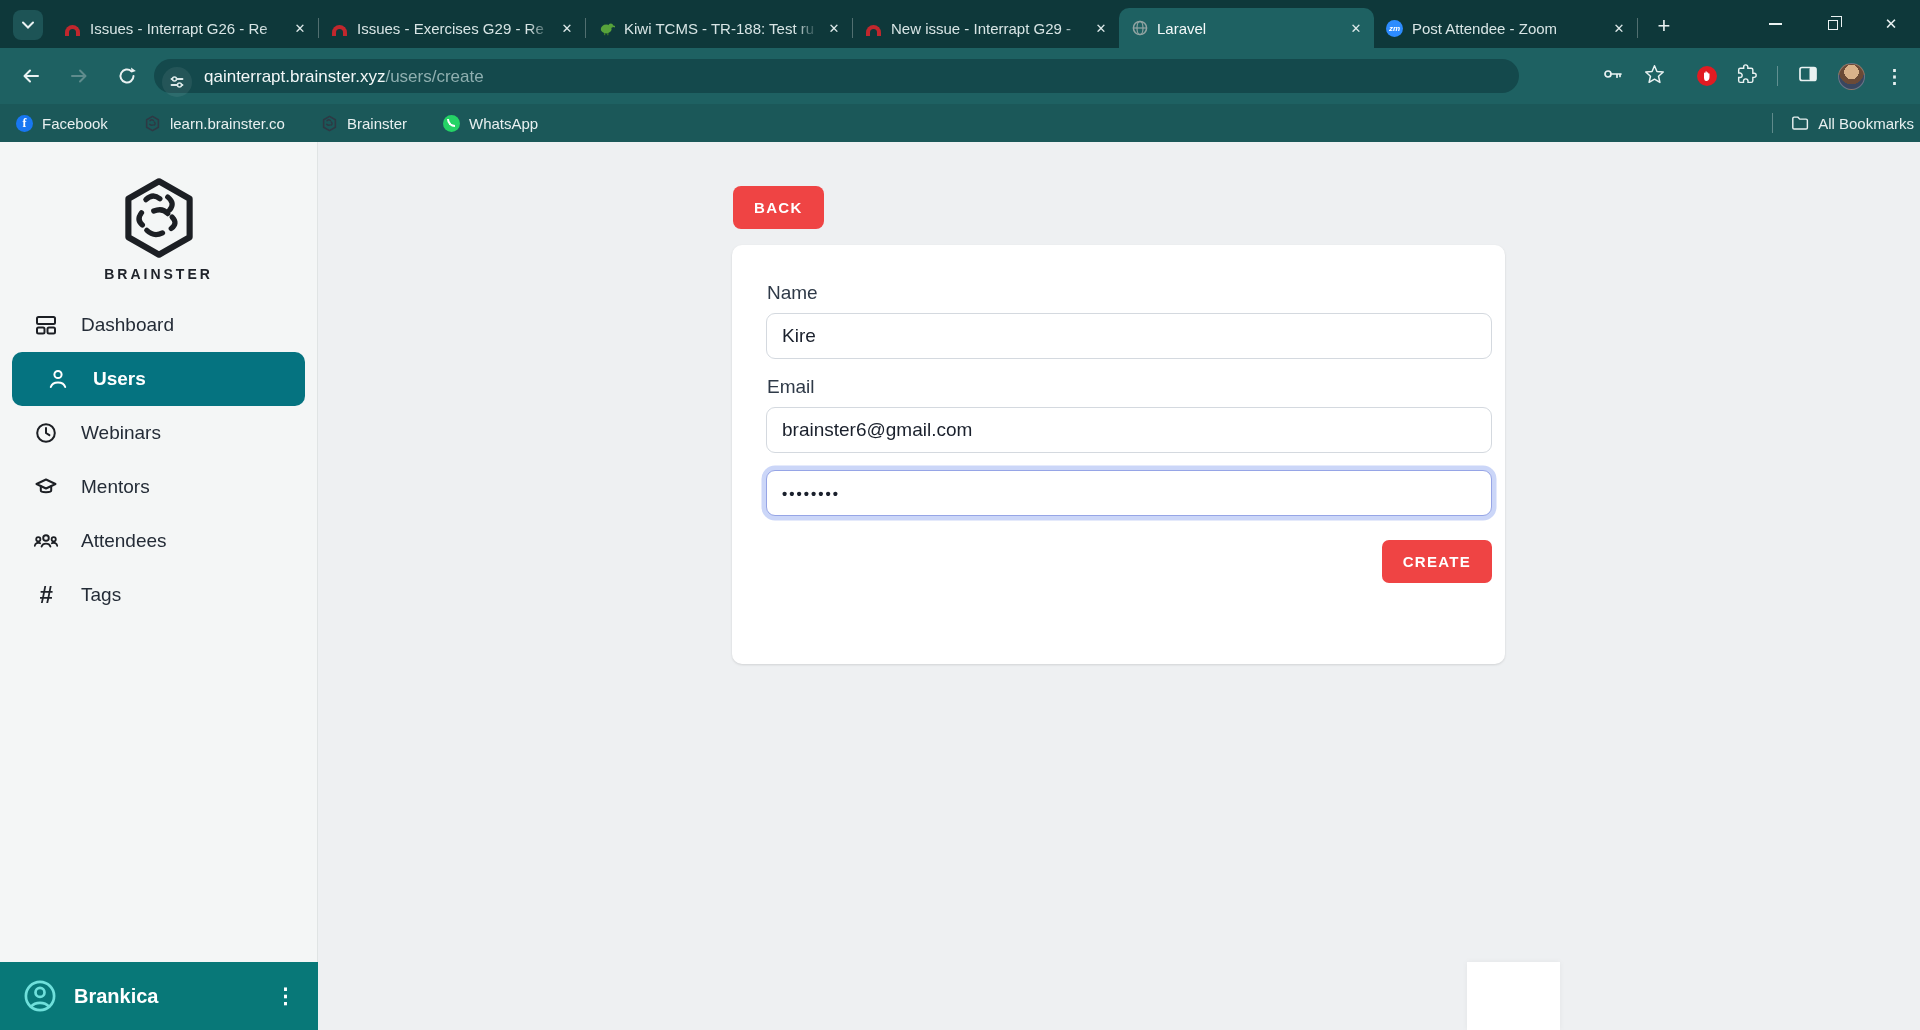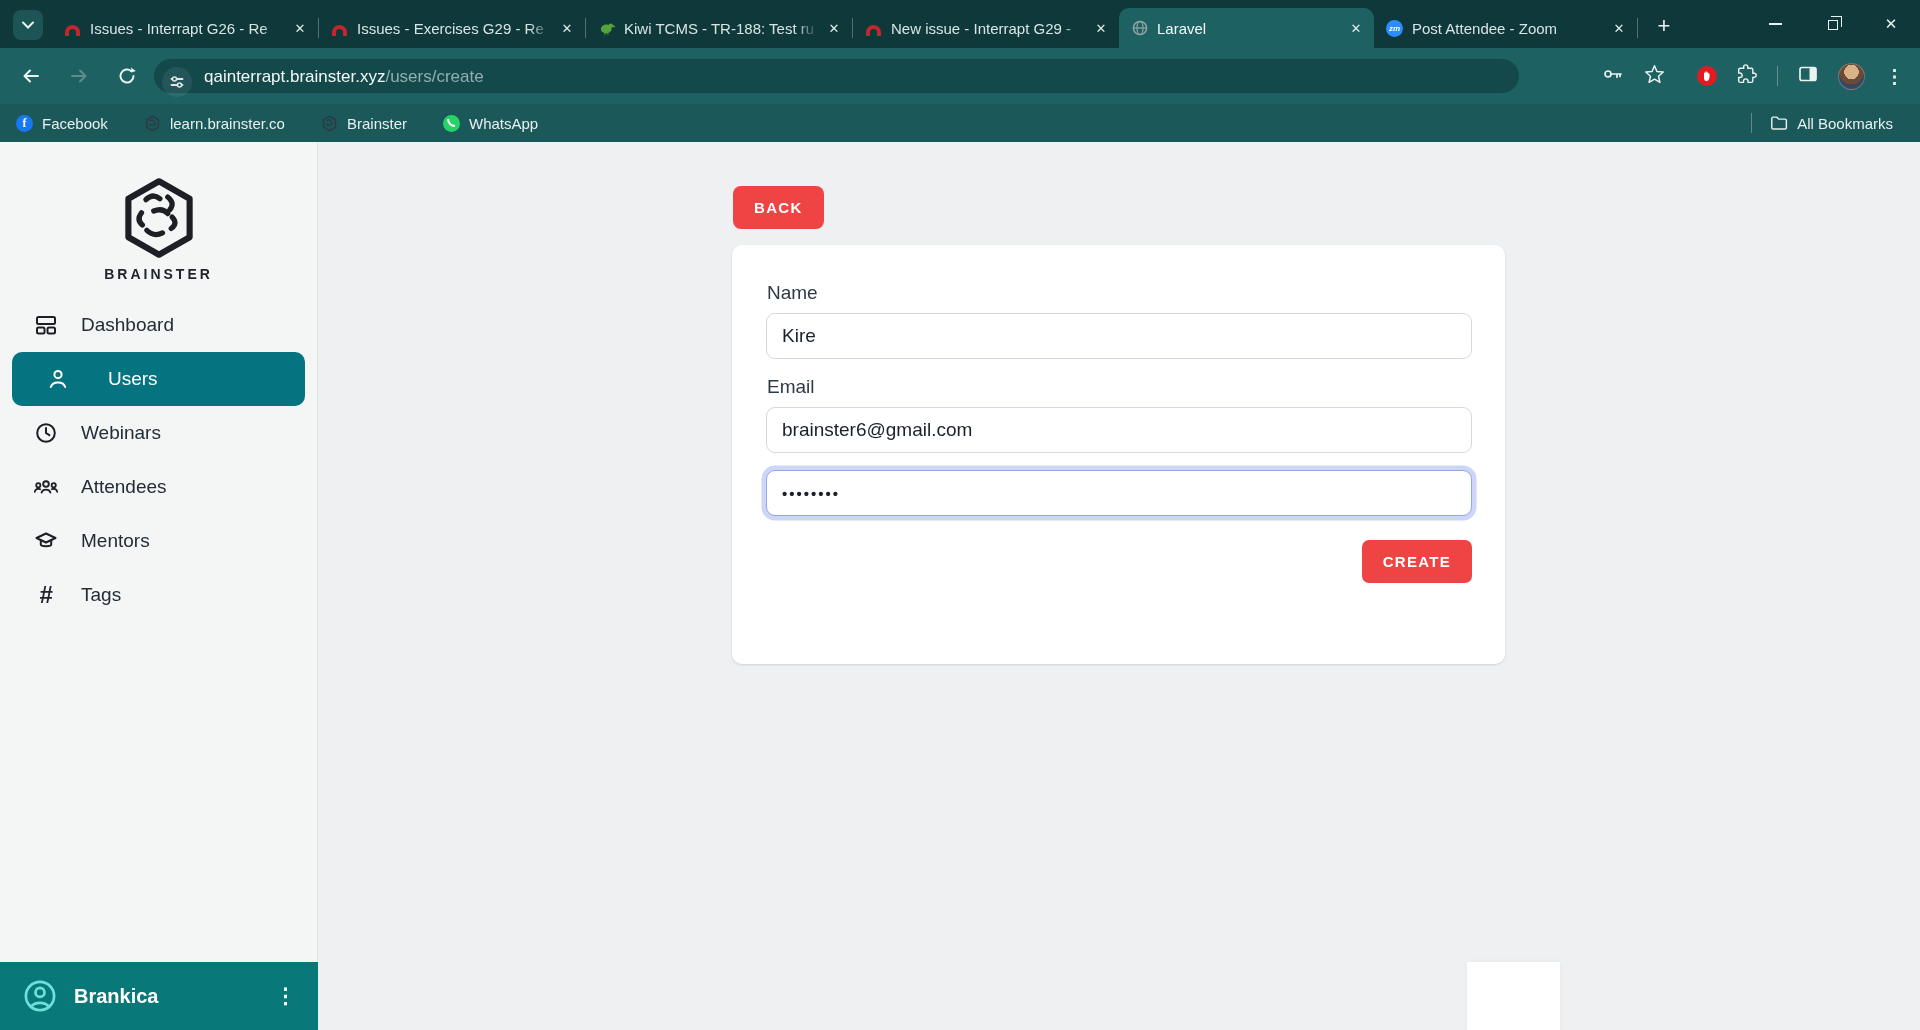--- a/index.html
+++ b/index.html
@@ -71,52 +71,52 @@
                background:#1B5859; display:flex; align-items:center; padding-left:16px; }
   .bm { display:flex; align-items:center; margin-right:36px; color:#E8F0F0; font-size:15px; }
   .bm .fav { margin-right:9px; }
   .fb-circle { width:17px; height:17px; border-radius:50%; background:#1877F2; color:#fff;
                font-size:12px; font-weight:700; display:flex; align-items:center;
                justify-content:center; font-family:"Liberation Serif", serif; }
   .wa-circle { width:17px; height:17px; border-radius:50%; background:#25D366; display:flex;
                align-items:center; justify-content:center; }
   .wa-phone { width:8px; height:8px; border-left:2.5px solid #fff; border-bottom:2.5px solid #fff;
               border-radius:0 0 0 8px; }
-  .bm-right { margin-left:auto; display:flex; align-items:center; padding-right:27px;
+  .bm-right { margin-left:auto; display:flex; align-items:center; padding-right:6px;
               color:#E8F0F0; font-size:15px; }
   .bm-right .vdiv { margin-right:18px; }
   .bm-right svg { margin-right:9px; }
 
   
   .page { position:absolute; top:142px; left:0; width:1920px; height:888px;
           display:flex; background:#EEF0F2; }
   .sidebar { width:318px; height:888px; background:#F4F6F6; border-right:1px solid #E0E4E4;
              position:relative; flex:none; }
   .logo-wrap { margin-top:34px; text-align:center; }
   .logo-text { font-size:14px; font-weight:700; letter-spacing:3px; color:#20242B; margin-top:2px; }
   .nav { margin-top:16px; }
   .nav-item { height:54px; display:flex; align-items:center; padding-left:33px;
               font-size:19px; color:#242C37; cursor:default; }
   .nav-item .ic { width:26px; display:flex; justify-content:center; margin-right:22px; flex:none;}
   .nav-item.active { margin:0 12px; border-radius:10px;
-                     background:#057380; color:#FFFFFF; font-weight:400;gap:15px; }
+                     background:#057380; color:#FFFFFF; font-weight:700; }
   .hash-glyph { font-size:24px; font-weight:700; font-style:italic; color:#20242B; line-height:1;}
   .user-bar { position:absolute; bottom:0; left:0; width:318px; height:68px; background:#087878;
               display:flex; align-items:center; padding:8px 22px; }
   .user-bar .name { color:#fff; font-size:20px; font-weight:700; margin-left:16px; }
   .user-bar .dots { margin-left:auto; color:#fff; font-size:21px; font-weight:700; }
 
   .main { flex:1; position:relative; }
   .btn-dark { background:#ef4444; color:#FFF; border:none; border-radius:8px;
               font-family:"Liberation Sans", sans-serif; font-size:15px; font-weight:700;
               letter-spacing:1.3px; padding:13px 21px; cursor:pointer; }
   .back-btn { position:absolute; left:415px; top:44px; }
   .card { position:absolute; left:414px; top:103px; width:773px; height:419px; background:#fff;
           border-radius:10px; box-shadow:0 1px 3px rgba(0,0,0,.08), 0 1px 2px rgba(0,0,0,.05);
-          padding:37px 33px 32px 34px; }
+          padding:37px 13px 32px 34px; }
   .f-label { display:block; font-size:19px; color:#2F3A48; margin:0 0 9px 1px; }
   .f-input { width:100%; height:46px; border:1px solid #D4D9DF; border-radius:9px;
              padding:0 15px; font-size:19px; color:#1A202C; background:#fff; outline:none;
              font-family:"Liberation Sans", sans-serif; margin-bottom:17px; }
   .f-input.focused { border:1px solid #96A5E6; box-shadow:0 0 0 4.5px #CBD6F8; }
   .f-input.pwd { font-size:15px; font-weight:700; letter-spacing:2px; }
   .card .actions { text-align:right; margin-top:7px; }
   .mystery { position:absolute; left:1467px; top:820px; width:93px; height:68px; background:#fff;
              box-shadow:0 0 6px rgba(0,0,0,.05); }
 </style>
@@ -361,44 +361,44 @@
             <svg width="24" height="24" viewBox="0 0 24 24">
               <circle cx="12" cy="12" r="8.8" fill="none" stroke="#1C1F24" stroke-width="2"></circle>
               <path d="M12 7 V12 L15.4 14.2" fill="none" stroke="#1C1F24" stroke-width="2" stroke-linecap="round"></path>
             </svg>
           </span>
           <span>Webinars</span>
         </div>
 
         <div class="nav-item">
           <span class="ic">
+            <svg width="24" height="24" viewBox="0 0 24 24">
+              <path d="M12 4.5 L2.5 9 12 13.5 21.5 9 Z" fill="none" stroke="#1C1F24" stroke-width="2" stroke-linejoin="round"></path>
+              <path d="M6.8 11.2 V15.6 c0 2.2 10.4 2.2 10.4 0 V11.2" fill="none" stroke="#1C1F24" stroke-width="2" stroke-linecap="round"></path>
+            </svg>
+          </span>
+          <span>Mentors</span>
+        </div>
+
+        <div class="nav-item">
+          <span class="ic">
             <svg width="26" height="24" viewBox="0 0 26 24">
               <circle cx="13" cy="9" r="2.8" fill="none" stroke="#1C1F24" stroke-width="1.9"></circle>
               <path d="M8.6 17.5 a4.6 4 0 0 1 8.8 0" fill="none" stroke="#1C1F24" stroke-width="1.9" stroke-linecap="round"></path>
               <circle cx="5.3" cy="10.2" r="2.1" fill="none" stroke="#1C1F24" stroke-width="1.8"></circle>
               <path d="M1.8 16.8 a3.6 3.2 0 0 1 5.4 -2.6" fill="none" stroke="#1C1F24" stroke-width="1.8" stroke-linecap="round"></path>
               <circle cx="20.7" cy="10.2" r="2.1" fill="none" stroke="#1C1F24" stroke-width="1.8"></circle>
               <path d="M24.2 16.8 a3.6 3.2 0 0 0 -5.4 -2.6" fill="none" stroke="#1C1F24" stroke-width="1.8" stroke-linecap="round"></path>
             </svg>
           </span>
           <span>Attendees</span>
         </div>
 
         <div class="nav-item">
           <span class="ic">
-            <svg width="24" height="24" viewBox="0 0 24 24">
-              <path d="M12 4.5 L2.5 9 12 13.5 21.5 9 Z" fill="none" stroke="#1C1F24" stroke-width="2" stroke-linejoin="round"></path>
-              <path d="M6.8 11.2 V15.6 c0 2.2 10.4 2.2 10.4 0 V11.2" fill="none" stroke="#1C1F24" stroke-width="2" stroke-linecap="round"></path>
-            </svg>
-          </span>
-          <span>Mentors</span>
-        </div>
-
-        <div class="nav-item">
-          <span class="ic">
               <span class="hash-glyph">#</span>
             </span>
           <span>Tags</span>
         </div>
       </nav>
 
       <div class="user-bar">
         <svg width="36" height="36" viewBox="0 0 24 24">
           <circle cx="12" cy="12" r="9.4" fill="none" stroke="#6FE0DB" stroke-width="1.8"></circle>
           <circle cx="12" cy="9.6" r="3" fill="none" stroke="#6FE0DB" stroke-width="1.8"></circle>

